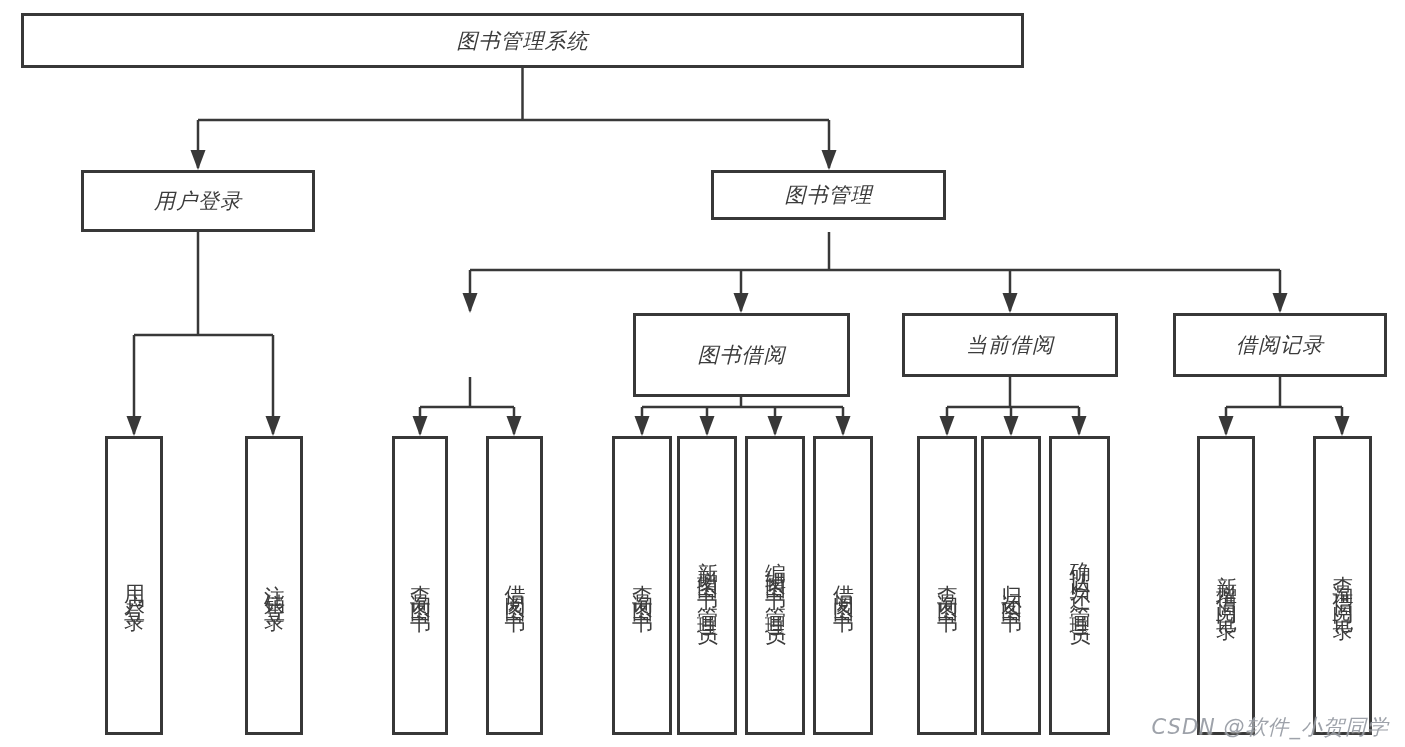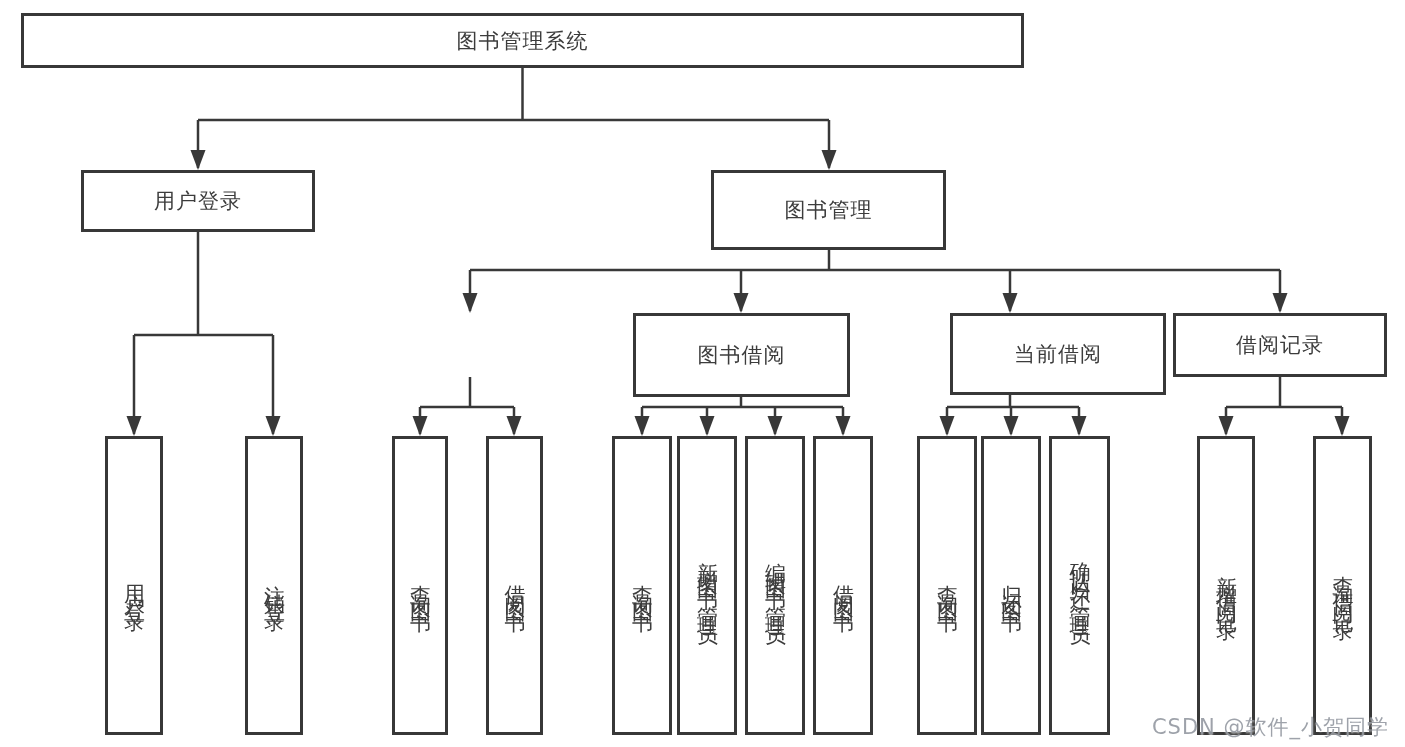--- a/index.html
+++ b/index.html
@@ -15,38 +15,39 @@
   .node {
     position: absolute;
     box-sizing: border-box;
     border: 3px solid #383838;
     background: #ffffff;
     display: flex;
     align-items: center;
     justify-content: center;
     color: #3c3c3c;
   }
-  .h-node { font-size: 21px; letter-spacing: 1px; white-space: nowrap; }
+  .h-node { font-size: 21px; letter-spacing: 1px; white-space: nowrap; font-style: italic; }
   .v-node {
     writing-mode: vertical-rl;
     text-orientation: mixed;
     font-size: 21px;
     letter-spacing: 9px;
     line-height: 1;
   }
   .watermark {
     position: absolute;
     right: 16px;
     bottom: 6px;
     font-size: 21px;
     color: #969ba3;
     opacity: 0.92;
     letter-spacing: 1px;
     text-shadow: 0 1px 2px rgba(255,255,255,0.85);
     white-space: nowrap;
+    font-style: italic;
   }
 </style>
 </head>
 <body>
 
 <div id="canvas">
 
   <svg id="connectors" viewBox="0 0 1405 747" xmlns="http://www.w3.org/2000/svg">
     <g stroke="#383838" stroke-width="2.5" fill="none">
 
@@ -109,24 +110,24 @@
       <polygon points="1003.5,416 1018.5,416 1011,436"></polygon>
       <polygon points="1071.5,416 1086.5,416 1079,436"></polygon>
       <polygon points="1218.5,416 1233.5,416 1226,436"></polygon>
       <polygon points="1334.5,416 1349.5,416 1342,436"></polygon>
     </g>
   </svg>
 
   <div class="node h-node" style="left:21px; top:13px; width:1003px; height:55px;">图书管理系统</div>
 
   <div class="node h-node" style="left:81px; top:170px; width:234px; height:62px;">用户登录</div>
-  <div class="node h-node" style="left:711px; top:170px; width:235px; height:80px;">图书管理</div>
+  <div class="node h-node" style="left:711px; top:170px; width:235px; height:50px;">图书管理</div>
 
   <div class="node h-node" style="left:633px; top:313px; width:217px; height:84px;">图书借阅</div>
-  <div class="node h-node" style="left:902px; top:313px; width:216px; height:82px;margin-left:48px;">当前借阅</div>
+  <div class="node h-node" style="left:902px; top:313px; width:216px; height:64px;">当前借阅</div>
   <div class="node h-node" style="left:1173px; top:313px; width:214px; height:64px;">借阅记录</div>
 
   <div class="node v-node" style="left:105px; top:436px; width:58px; height:299px;">用户登录</div>
   <div class="node v-node" style="left:245px; top:436px; width:58px; height:299px;">注销登录</div>
 
   <div class="node v-node" style="left:392px; top:436px; width:56px; height:299px;">查询图书</div>
   <div class="node v-node" style="left:486px; top:436px; width:57px; height:299px;">借阅图书</div>
 
   <div class="node v-node" style="left:612px; top:436px; width:60px; height:299px;">查询图书</div>
   <div class="node v-node" style="left:677px; top:436px; width:60px; height:299px;">新增图书（管理员）</div>

